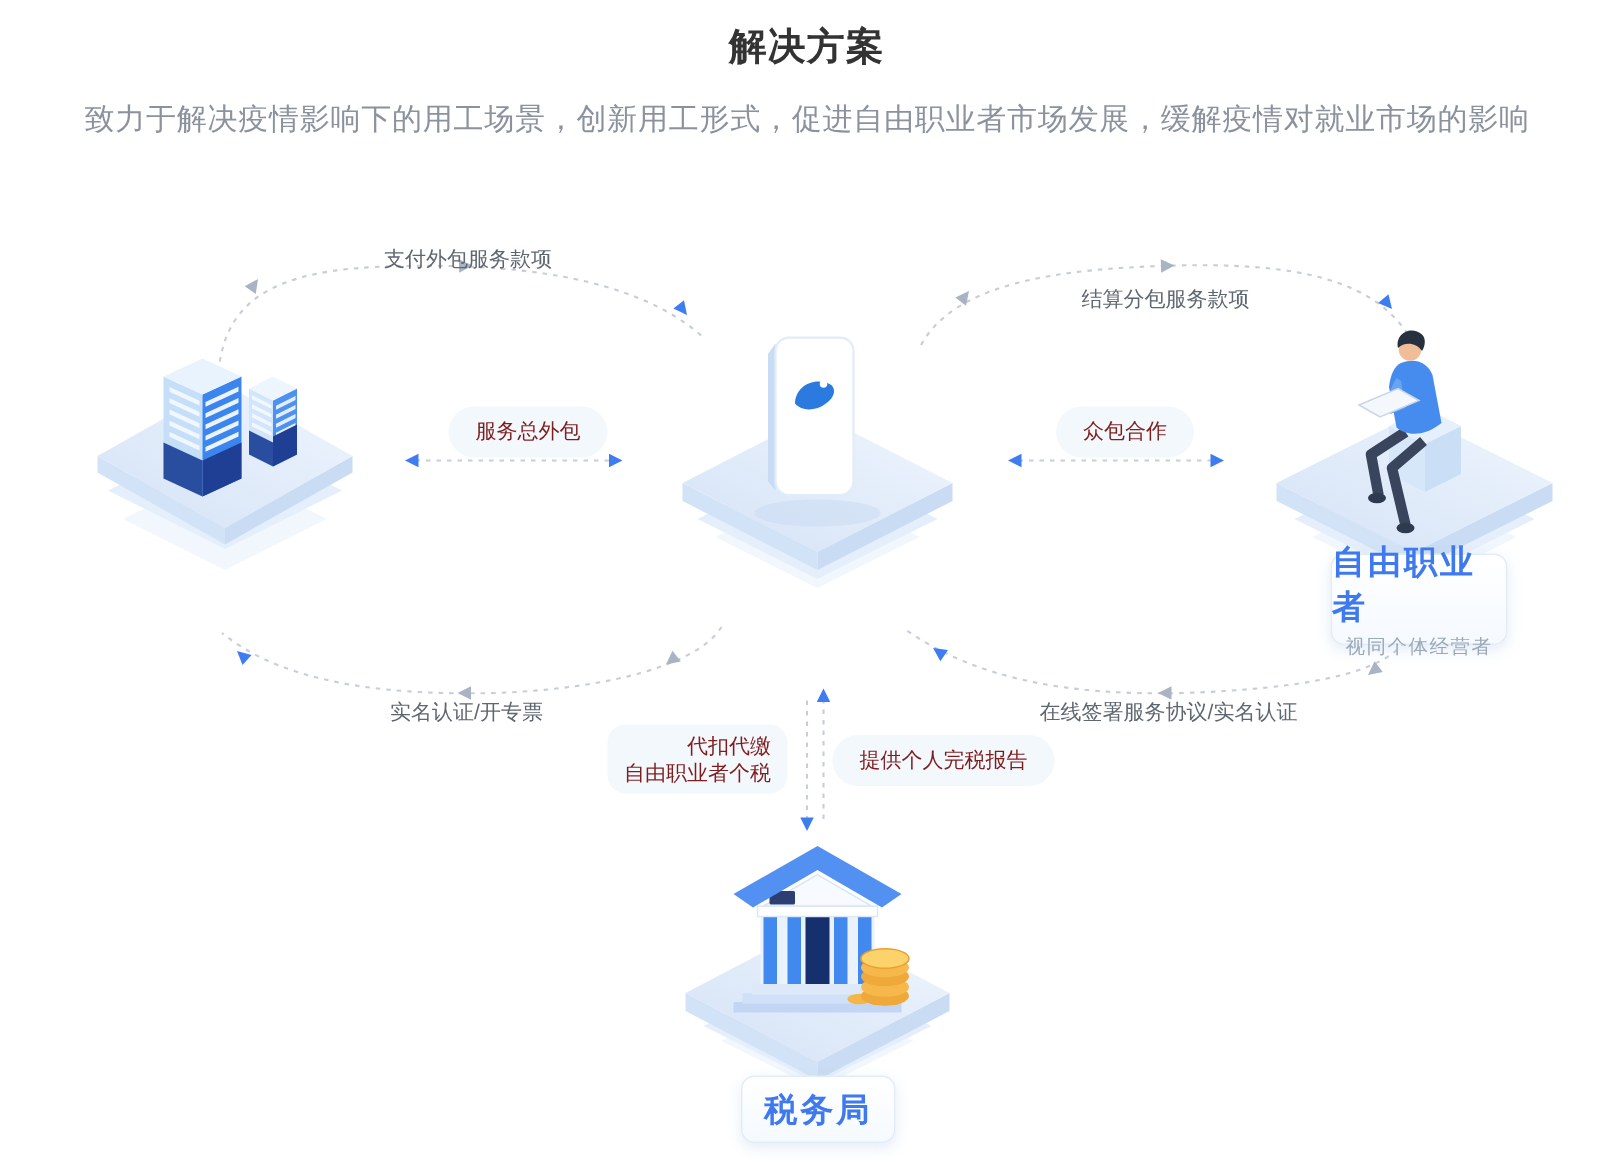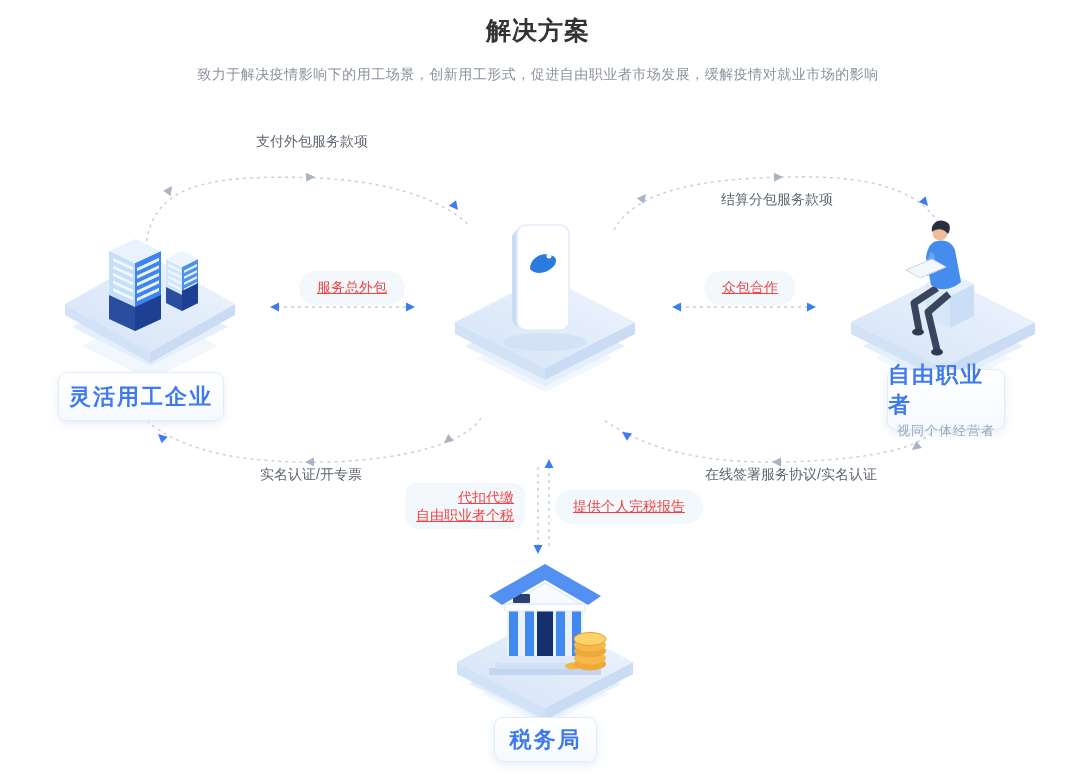--- a/index.html
+++ b/index.html
@@ -6,56 +6,56 @@
   .stage {
     position:relative; width:1076px; height:775px; background:#ffffff;
     font-family:"Liberation Sans","DejaVu Sans",sans-serif; overflow:hidden;
   }
   .title {
     position:absolute; left:0; right:0; top:14px; text-align:center;
     font-size:25px; font-weight:600; color:#333333; letter-spacing:1px;
   }
   .subtitle {
     position:absolute; left:0; right:0; text-align:center;
-    font-size:14px; color:#8b929e; letter-spacing:0.5px;
+    font-size:20px; color:#8b929e; letter-spacing:0.5px;
   }
   .sub1 { top:66px; }
   .sub2 { top:98px; }
 
   .edge-label {
     position:absolute; transform:translateX(-50%);
     font-size:14px; color:#5e6670; white-space:nowrap;
   }
   .pill {
     position:absolute; transform:translateX(-50%);
     background:#f3f8fd; border-radius:17px; padding:8px 18px;
-    font-size:14px; color:#ef4444; white-space:nowrap; text-align:center;text-decoration:underline;
+    font-size:14px; color:#7f1d1d; white-space:nowrap; text-align:center;
   }
   .pill.two-line { padding:5px 11px; line-height:18px; border-radius:12px;text-align:right; }
 
   .node-card {
     position:absolute; box-sizing:border-box;
     background:linear-gradient(180deg,#ffffff,#f5faff);
     border:1px solid #e2ecf8; border-radius:9px;
     box-shadow:0 3px 9px rgba(170,195,230,0.30);
     display:flex; flex-direction:column; align-items:center; justify-content:center;
   }
   .node-card .main { font-size:22px; font-weight:bold; color:#3e79f0; letter-spacing:2px; }
   .node-card .sub  { font-size:13px; color:#9aa8ba; margin-top:2px; letter-spacing:1px; }
 
   .card-enterprise { left:58px;  top:372px; width:166px; height:49px; }
   .card-platform   { left:492px; top:378px; width:104px; height:37px; }
   .card-platform .main { font-size:24px; font-weight:400; color:#4da4f2; letter-spacing:8px; text-indent:8px; }
   .card-freelancer { left:887px; top:369px; width:118px; height:61px; }
   .card-tax        { left:494px; top:717px; width:103px; height:45px; }
 
-  .lbl-pay    { left:312px; top:133px; }
+  .lbl-pay    { left:312px; top:164px; }
   .lbl-settle { left:777px; top:151px;margin-top:40px; }
   .lbl-sign   { left:311px; top:466px; }
-  .lbl-online { left:779px; top:466px;margin-left:12px; }
+  .lbl-online { left:779px; top:466px; }
 
   .pill-outsourcing { left:352px; top:271px; }
   .pill-crowd       { left:750px; top:271px; }
   .pill-withhold    { left:465px; top:483px; }
   .pill-report      { left:629px; top:490px; }
 
   svg.canvas { position:absolute; left:0; top:0; }
 </style>
 </head>
 <body>
@@ -236,23 +236,20 @@
   <div class="edge-label lbl-online">在线签署服务协议/实名认证</div>
 
   <div class="pill pill-outsourcing">服务总外包</div>
   <div class="pill pill-crowd">众包合作</div>
   <div class="pill two-line pill-withhold">
     <div>代扣代缴</div>
     <div>自由职业者个税</div>
   </div>
   <div class="pill pill-report">提供个人完税报告</div>
 
-  <div class="node-card card-enterprise">
-    <div class="main">灵活用工企业</div>
-  </div>
   <div class="node-card card-freelancer">
     <div class="main">自由职业者</div>
     <div class="sub">视同个体经营者</div>
   </div>
   <div class="node-card card-tax">
     <div class="main">税务局</div>
   </div>
 
 </div>
 

